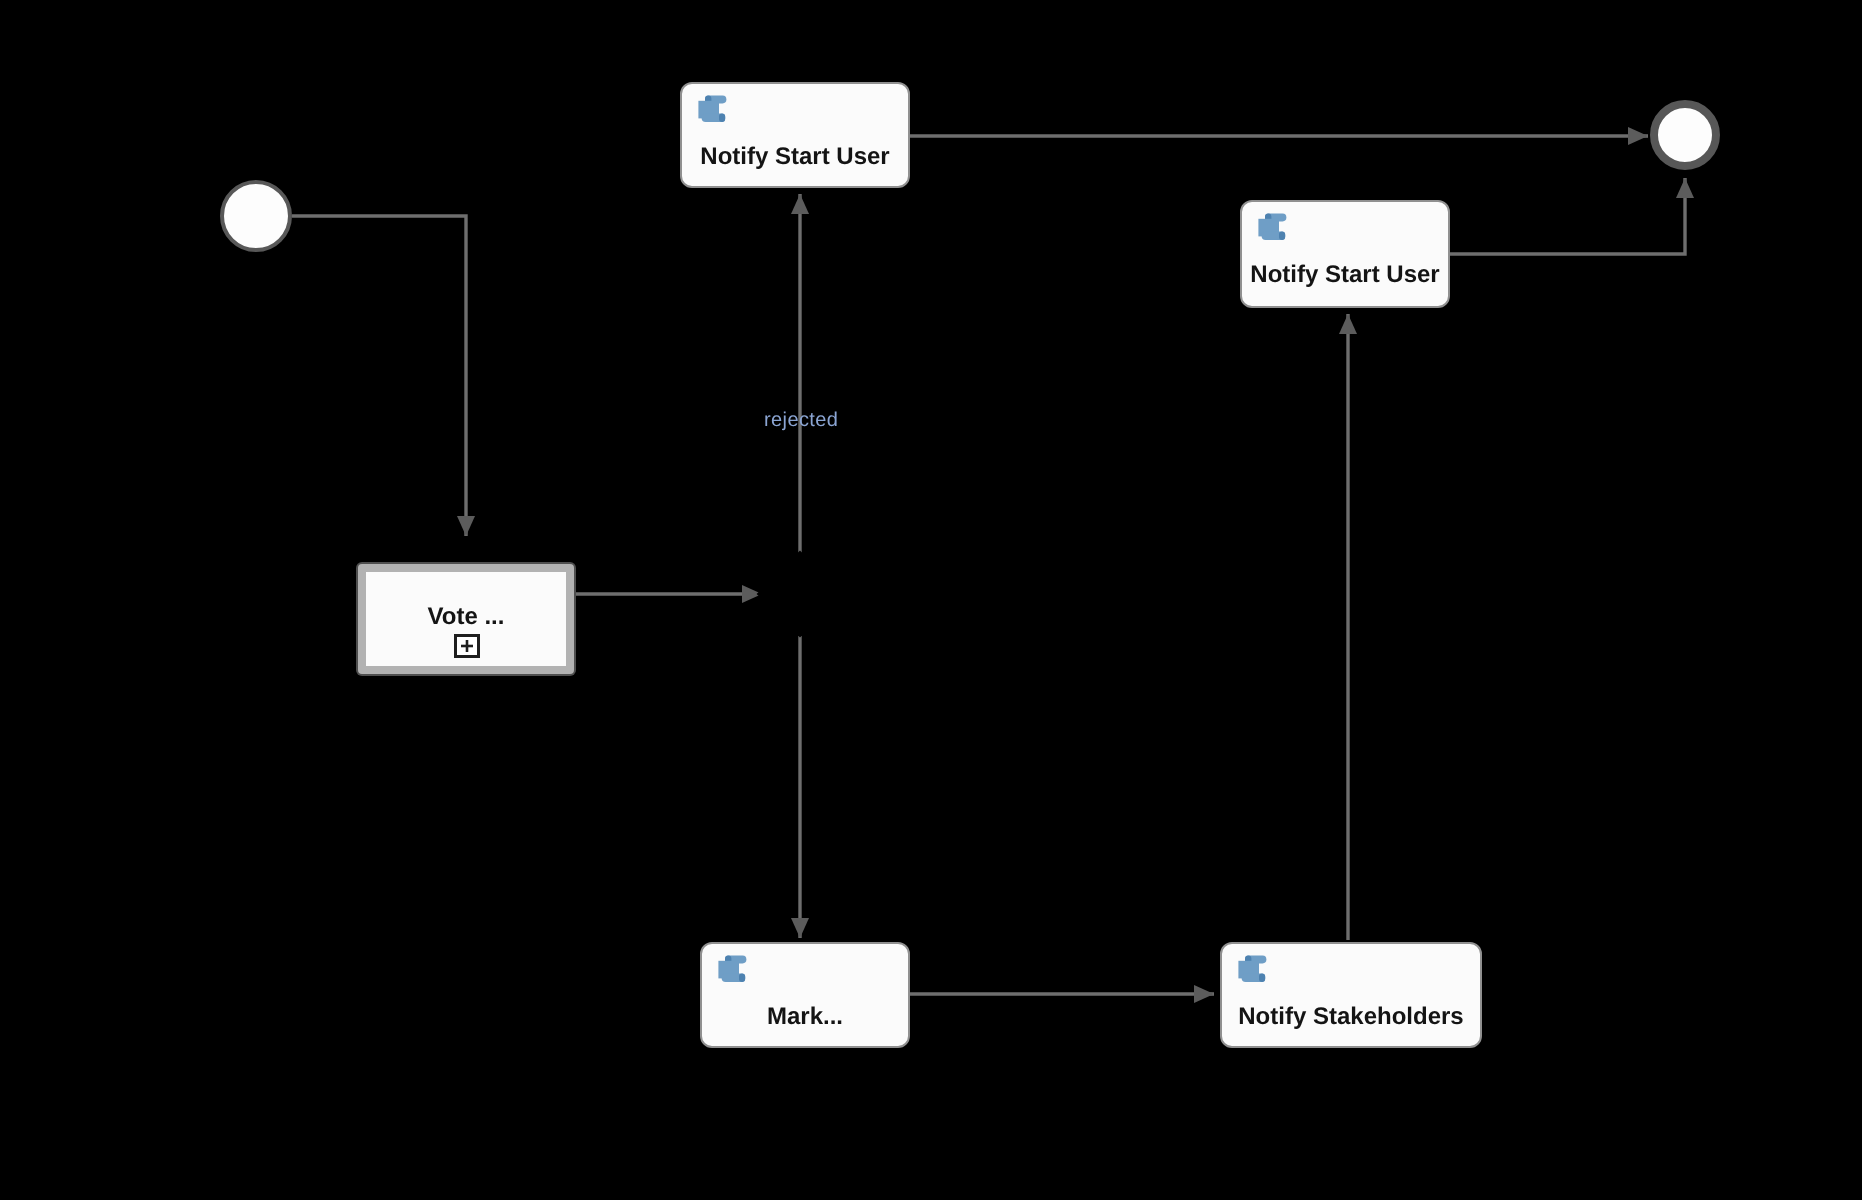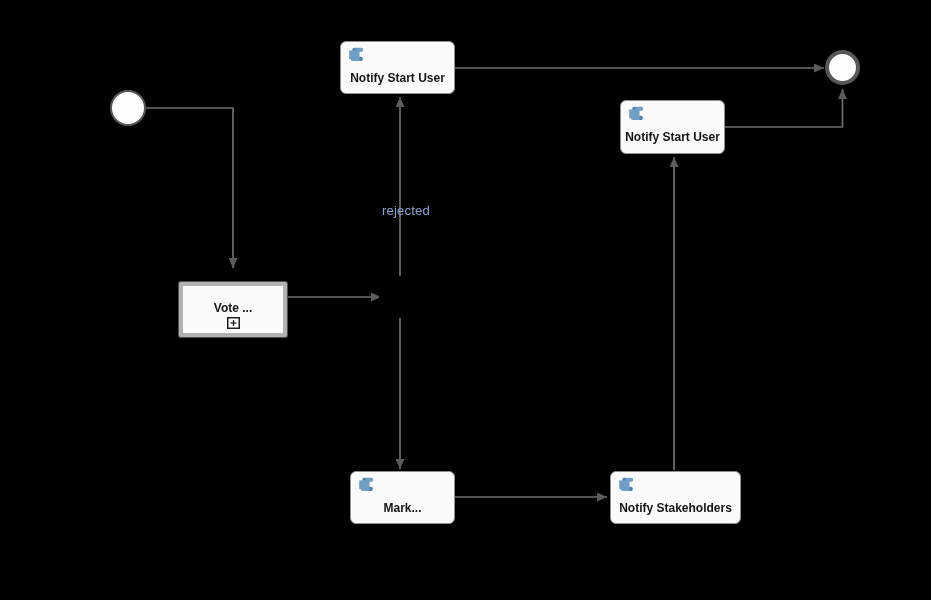--- a/index.html
+++ b/index.html
@@ -35,21 +35,21 @@
     box-shadow:0 0 0 1px var(--vote_outline);
     padding-top:10px;
     margin-top:12px;
   }
   .plus-marker{margin-top:2px;}
   .event{position:absolute; box-sizing:border-box; border-radius:50%; background:var(--event_fill);}
   .event--start{left:110px; top:90px; width:36px; height:36px; border:2px solid var(--start_border);}
   .event--end{left:825px; top:50px; width:35px; height:35px; border:4px solid var(--end_border);}
   .flow-label{
     position:absolute; left:382px; top:205px; width:46px;
-    text-align:left; font-size:13px; line-height:11px;
+    text-align:left; font-size:10px; line-height:11px;
     color:var(--flow_label_blue); letter-spacing:0.2px;
   }
   
   .task--notify-top{left:340px; top:41px; width:115px; height:53px;}
   .task--notify-right{left:620px; top:100px; width:105px; height:54px;}
   .task--vote{left:179px; top:270px; width:108px; height:55px;}
   .task--mark{left:350px; top:471px; width:105px; height:53px;}
   .task--stakeholders{left:610px; top:471px; width:131px; height:53px;}
 </style>
 </head>

